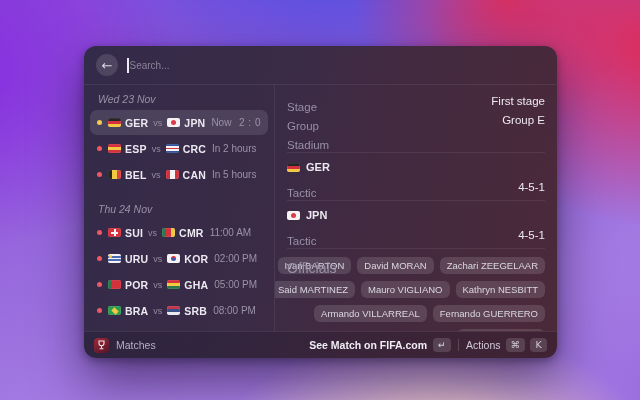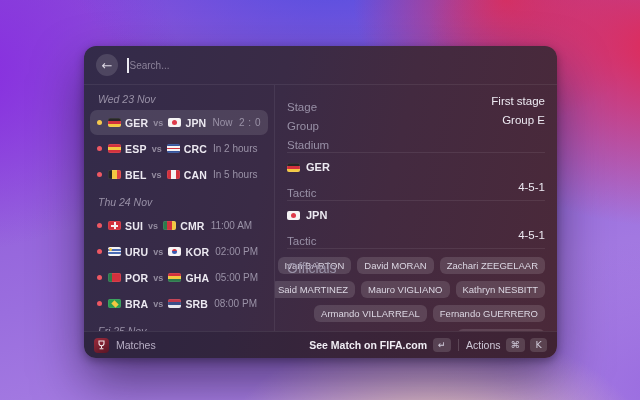--- a/index.html
+++ b/index.html
@@ -28,29 +28,29 @@
   .search{background:transparent;border:none;outline:none;color:#ece9f1;font-size:10px;width:100%;padding:0;}
   .search::placeholder{color:#8b8299;}
   .dropdown{display:flex;align-items:center;gap:8px;border:1px solid rgba(255,255,255,.22);
     border-radius:6px;padding:4px 9px 4px 11px;font-size:11.5px;color:#eceaf2;min-width:136px;
     justify-content:space-between;cursor:pointer;flex:none;}
   .chev{display:flex;align-items:center;opacity:.8;}
   
   .main{flex:1;display:flex;min-height:0;}
   .list{width:178px;flex:none;border-right:1px solid rgba(255,255,255,.07);padding:4px 6px;overflow:hidden;}
   .sec-h{font-size:10.5px;color:#9890a6;padding:4px 8px 2px;height:14px;font-style:italic;}
-  .sec-gap{margin-top:5px;}
+  .sec-gap{margin-top:12px;}
   .row{height:25px;margin:1px 0;border-radius:7px;display:flex;align-items:center;gap:4px;
     padding:0 7px;cursor:pointer;}
   .row.selected{background:rgba(255,255,255,.11);}
   .dot{width:5px;height:5px;border-radius:50%;flex:none;margin-right:2px;}
   .flag{width:13px;height:9px;border-radius:2px;position:relative;overflow:hidden;flex:none;
     box-shadow:inset 0 0 0 .5px rgba(255,255,255,.15);}
   .code{font-weight:700;font-size:10.5px;color:#ece9f1;letter-spacing:.2px;}
-  .vs{font-size:9px;color:#8f879c;color:#938b9f;font-weight:700;padding:0 1px;}
+  .vs{font-size:9px;color:#8f879c;color:#938b9f;font-weight:400;padding:0 1px;}
   .status{font-size:10px;color:#9a92a7;margin-left:2px;white-space:nowrap;}
   .score{margin-left:auto;font-size:10px;color:#9a92a7;letter-spacing:.5px;white-space:nowrap;}
   
   .em-circle{position:absolute;left:50%;top:50%;width:5px;height:5px;margin:-2.5px 0 0 -2.5px;border-radius:50%;}
   .em-crossh{position:absolute;left:50%;top:50%;width:7px;height:2px;margin:-1px 0 0 -3.5px;}
   .em-crossv{position:absolute;left:50%;top:50%;width:2px;height:7px;margin:-3.5px 0 0 -1px;}
   .em-taegeuk{position:absolute;left:50%;top:50%;width:5px;height:5px;margin:-2.5px 0 0 -2.5px;
     border-radius:50%;background:linear-gradient(#d2313d 50%,#3a5bb0 50%);}
   .em-diamond{position:absolute;left:50%;top:50%;width:6px;height:6px;margin:-3px 0 0 -3px;
     transform:rotate(45deg) scale(1,.75);}

